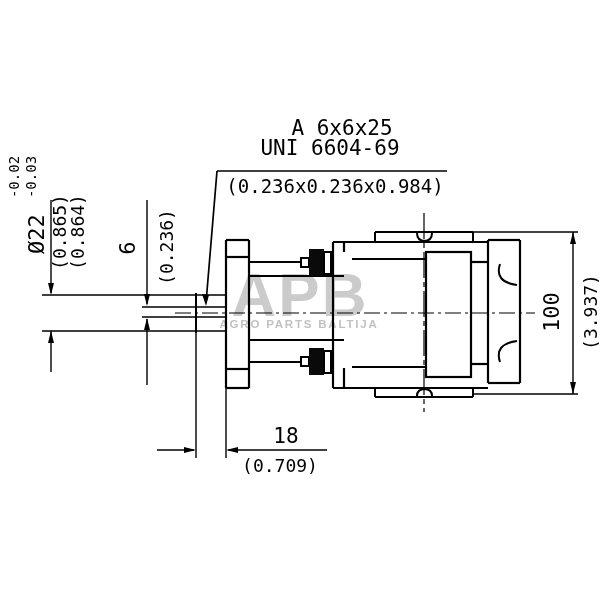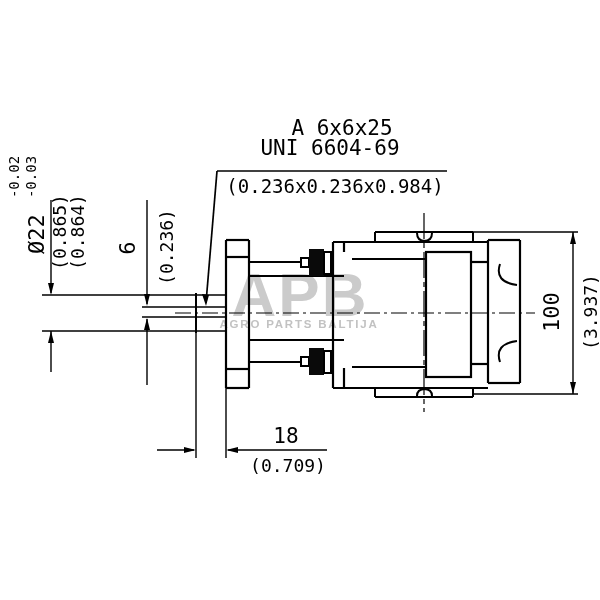--- a/index.html
+++ b/index.html
@@ -20,21 +20,21 @@
   #tol-lower{left:31px;top:177px;}
   #dia{left:37px;top:234px;}
   #dia-in1{left:60px;top:232px;}
   #dia-in2{left:78px;top:232px;}
   #kw{left:128px;top:248px;}
   #kw-in{left:167px;top:247px;}
   #key1{left:342px;top:128px;}
   #key2{left:330px;top:148px;text-align:right;}
   #key3{left:335px;top:186px;}
   #len{left:286px;top:436px;text-align:right;}
-  #len-in{left:288px;top:466px;text-align:center;}
+  #len-in{left:280px;top:466px;text-align:center;}
   #bh{left:552px;top:312px;}
   #bh-in{left:591px;top:312px;}
   .watermark{position:absolute;z-index:1;white-space:nowrap;transform:translate(-50%,-50%);
     font-family:"Liberation Sans", sans-serif;font-weight:bold;}
   #wm-logo{left:300px;top:294px;font-size:62px;letter-spacing:2px;color:#cbcbcb;}
   #wm-sub{left:299px;top:324px;font-size:11.5px;letter-spacing:1.8px;color:#c2c2c2;}
 </style>
 </head>
 <body>
 

